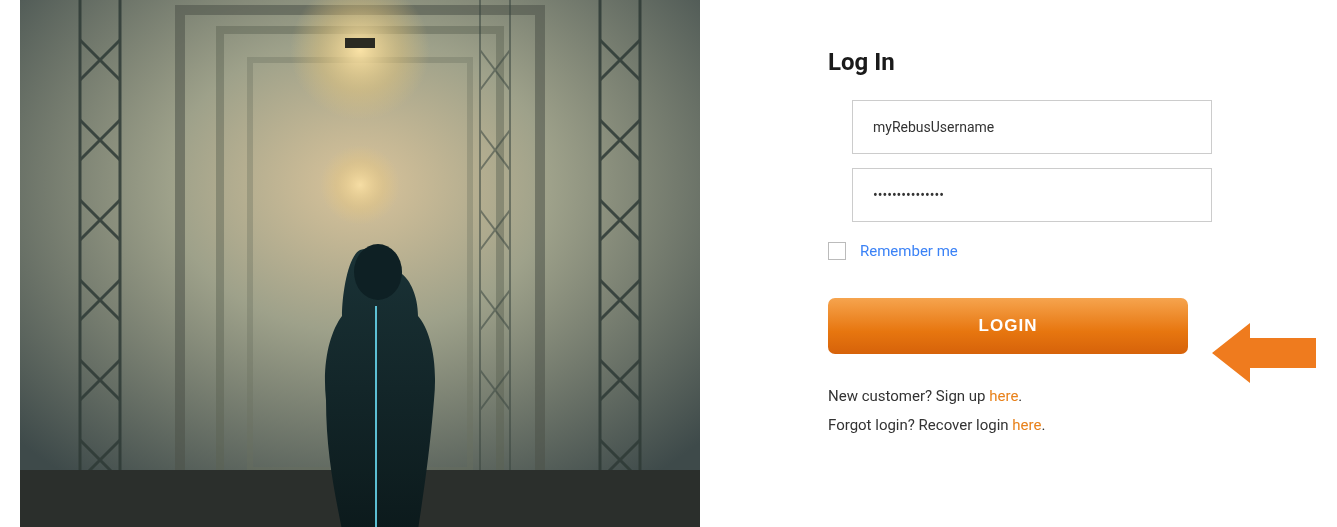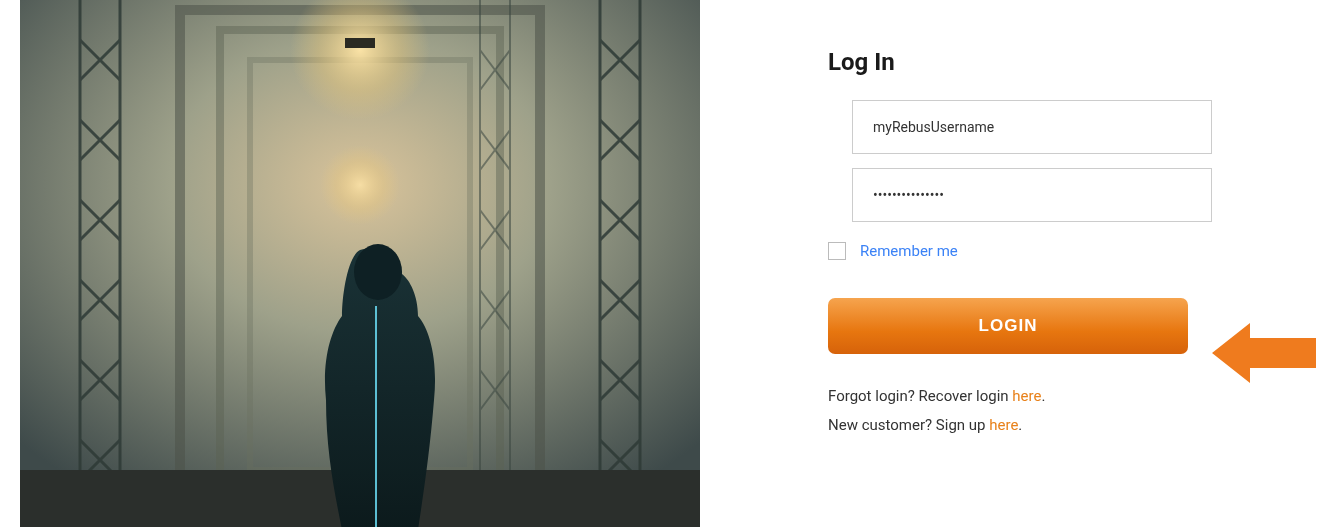--- a/index.html
+++ b/index.html
@@ -195,24 +195,24 @@
 
     <div class="remember-row">
       <input type="checkbox" class="checkbox" style="">
       <label class="remember-label">Remember me</label>
     </div>
 
     <button type="button" class="login-button">LOGIN</button>
 
     <div class="help-text">
       <div>
-        <span>Forgot login? Recover login </span><a class="help-link">here</a><span>.</span>
+        <span>New customer? Sign up </span><a class="help-link">here</a><span>.</span>
       </div>
       <div>
-        <span>New customer? Sign up </span><a class="help-link">here</a><span>.</span>
+        <span>Forgot login? Recover login </span><a class="help-link">here</a><span>.</span>
       </div>
     </div>
   </form>
 </div>
 
 <svg class="annotation-arrow" viewBox="0 0 104 60">
   <polygon points="0,30 38,0 38,15 104,15 104,45 38,45 38,60" fill="#ef7b1e"></polygon>
 </svg>
 
 </body></html>

